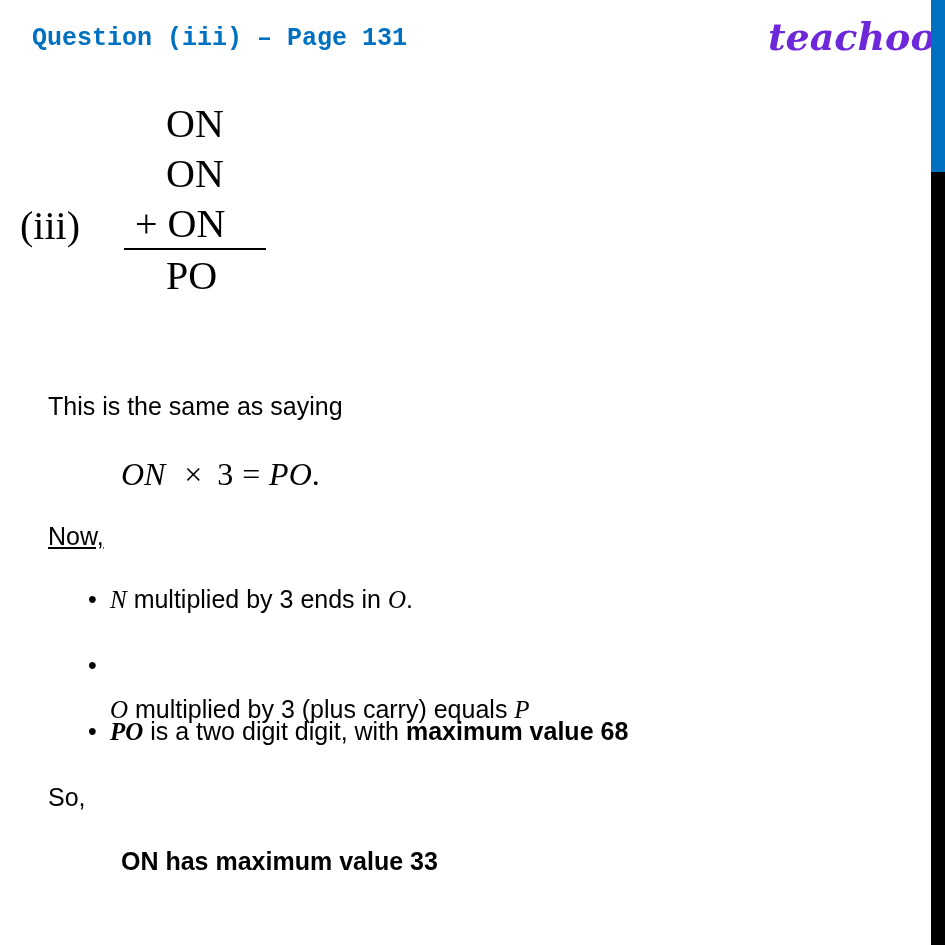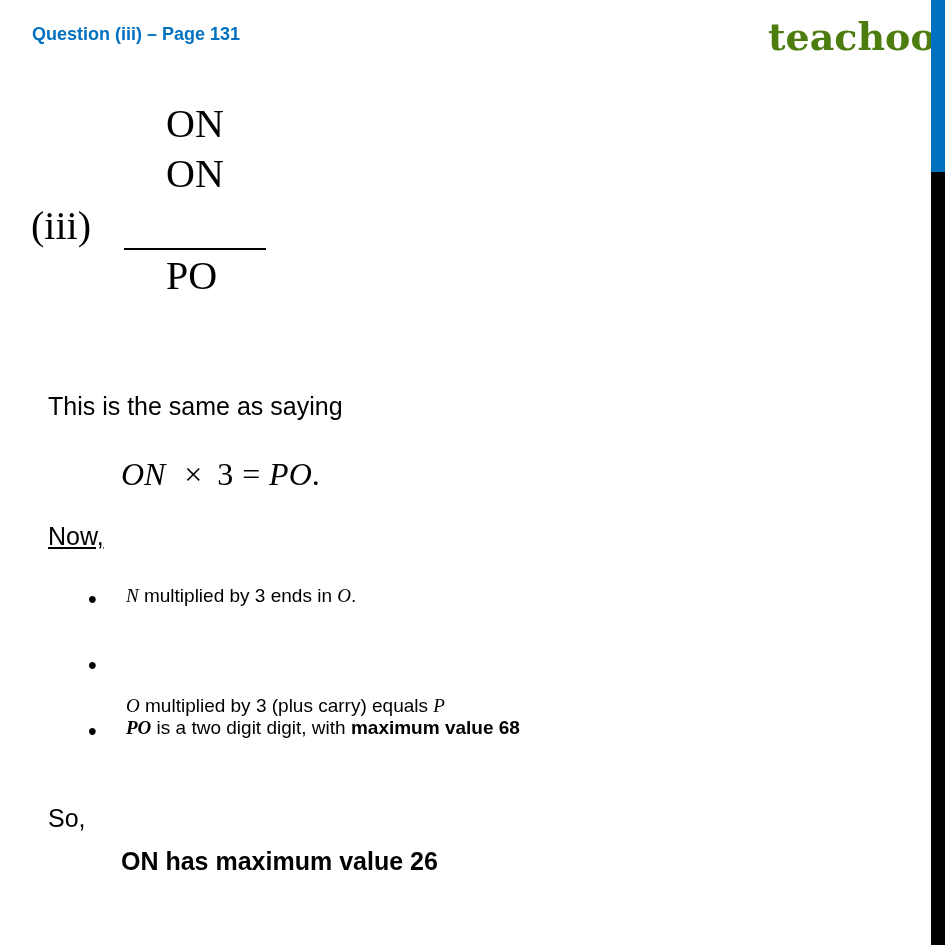--- a/index.html
+++ b/index.html
@@ -3,60 +3,61 @@
   <meta charset="utf-8">
   <style>
     html, body { margin: 0; padding: 0; }
     body {
       width: 945px; height: 945px; position: relative; overflow: hidden;
       background: #ffffff; color: #000;
       font-family: "Liberation Sans", "DejaVu Sans", sans-serif;
     }
     .header-title {
       position: absolute; left: 32px; top: 24px;
-      font-size: 18px; font-weight: bold; color: #0070c0;
-      font-family: Liberation Sans, sans-serif;
+      font-size: 25px; font-weight: bold; color: #0070c0;
+      font-family: Liberation Mono, monospace;
     }
     .logo {
       position: absolute; left: 768px; top: 14px;
-      font-family: "DejaVu Serif", serif; font-weight: bold;
-      font-size: 38px; letter-spacing: 0px; color: #4d7c0f;
+      font-family: "DejaVu Serif", serif; font-style: italic; font-weight: bold;
+      font-size: 38px; letter-spacing: 0px; color: #6d28d9;
     }
     .side-bar-blue { position: absolute; left: 931px; top: 0; width: 14px; height: 172px; }
     .side-bar-black { position: absolute; left: 931px; top: 172px; width: 14px; height: 773px; }
 
     .problem { position: absolute; left: 0; top: 95px; width: 300px; height: 210px;
       font-family: "Liberation Serif", "DejaVu Serif", serif; font-size: 40px; }
-    .problem .label { position: absolute; left: 31px; top: 107px; }
+    .problem .label { position: absolute; left: 20px; top: 107px; }
     .problem .row { position: absolute; left: 166px; }
     .problem .r1 { top: 5px; }
     .problem .r2 { top: 55px; }
     .problem .r3 { top: 105px; left: 135px; }
     .problem .rule { position: absolute; left: 124px; top: 153px; width: 142px; height: 2px; background: #000; }
     .problem .res { position: absolute; left: 166px; top: 157px; }
 
     .text { position: absolute; font-size: 25px; font-family: "Liberation Sans", sans-serif; }
     .math { font-family: "Liberation Serif", "DejaVu Serif", serif; font-style: italic; }
     .math-up { font-family: "Liberation Serif", "DejaVu Serif", serif; font-style: normal; }
     .bold { font-weight: bold; }
     .bullet { position: absolute; left: 88px; font-size: 25px; }
-    .bitem { position: absolute; left: 126px; font-size: 19px; }
+    .bitem { position: absolute; left: 110px; font-size: 25px; }
   </style>
 </head>
 <body>
 
 <div class="header-title">Question (iii) – Page 131</div>
 <div class="logo">teachoo</div>
 <div class="side-bar-blue" style="background:#0070c0"></div>
 <div class="side-bar-black" style="background:#000"></div>
 
 <div class="problem">
   <span class="label">(iii)</span>
   <span class="row r1">ON</span>
   <span class="row r2">ON</span>
+  <span class="row r3">+ ON</span>
   <div class="rule"></div>
   <span class="res">PO</span>
 </div>
 
 <div class="text" style="left:48px; top:392px;text-align:right;">This is the same as saying</div>
 
 <div class="text" style="left:121px; top:456px; font-size:32px;">
   <span class="math">ON</span>
   <span class="math-up" style="margin-left:10px;">×</span>
   <span class="math-up" style="margin-left:6px;">3</span>
@@ -74,15 +75,15 @@
 <div class="bullet" style="top:651px;">•</div>
 <div class="bitem" style="top:651px;margin-top:44px;">
   <span class="math">O</span><span> multiplied by 3 (plus carry) equals </span><span class="math">P</span>
 </div>
 
 <div class="bullet" style="top:717px;">•</div>
 <div class="bitem" style="top:717px;">
   <span class="math bold">PO</span><span> is a two digit digit, with </span><span class="bold">maximum value 68</span>
 </div>
 
-<div class="text" style="left:48px; top:783px;margin-top:21px;">So,</div>
+<div class="text" style="left:48px; top:783px;">So,</div>
 
-<div class="text bold" style="left:121px; top:847px;">ON has maximum value 26</div>
+<div class="text bold" style="left:121px; top:847px;">ON has maximum value 33</div>
 
 </body></html>

